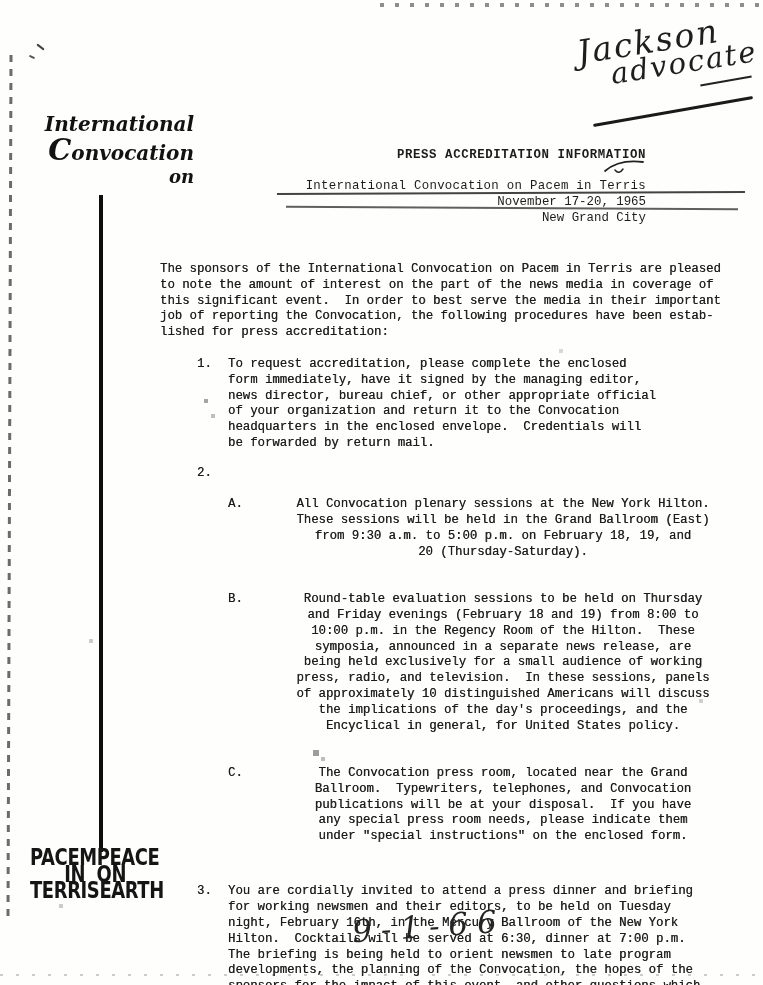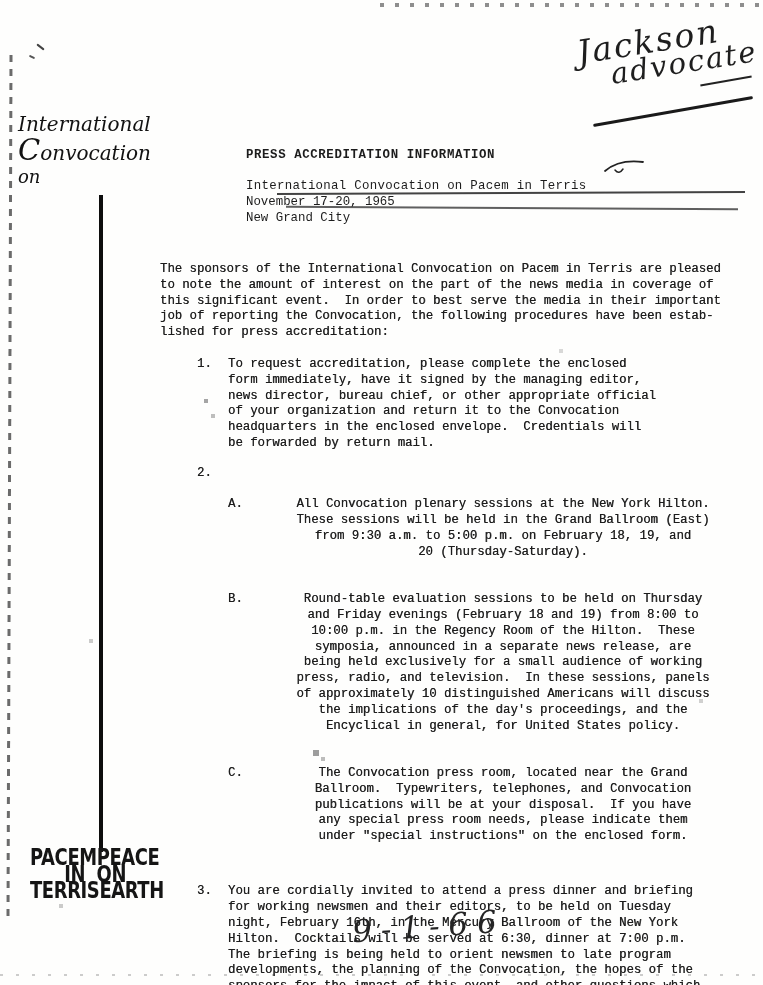--- a/index.html
+++ b/index.html
@@ -42,38 +42,38 @@
   .hw-top .l2 { font-size:29px; line-height:30px; margin-left:30px; margin-top:-6px; letter-spacing:2px; }
   .hw-underline-short { position:absolute; left:700px; top:80px; width:52px; height:2px;
     background:#222; transform:rotate(-10deg); }
   .hw-underline-long { position:absolute; left:592px; top:110px; width:162px; height:2.5px;
     background:#1a1a1a; transform:rotate(-10deg); border-radius:2px; }
   .hw-date { position:absolute; left:352px; top:908px; transform:rotate(-4deg);
     font-size:31px; letter-spacing:9px; color:#242424; }
 
   
   .letterhead {
-    position:absolute; left:18px; top:112px; width:176px; text-align:left;
-    font-family:"DejaVu Serif",serif; font-style:italic; font-weight:normal; color:#121212;
+    position:absolute; left:18px; top:112px; width:176px; text-align:right;
+    font-family:"DejaVu Serif",serif; font-style:italic; font-weight:bold; color:#121212;
   }
   .lh-line { font-size:20px; line-height:25px; }
   .lh-line2 { font-size:20px; line-height:26px; }
   .lh-line2::first-letter { font-size:29px; }
   .lh-line3 { font-size:18px; line-height:22px; }
   .vrule { position:absolute; left:99px; top:195px; width:3.5px; height:657px; background:#0d0d0d; }
   .logo {
     position:absolute; left:30px; top:849px; width:190px;
     font-family:"DejaVu Sans",sans-serif; font-weight:bold; color:#151515;
     font-size:23px; line-height:16.5px; letter-spacing:-.5px;
     transform:scaleX(.78); transform-origin:left top;
   }
   .logo .l2 { text-indent:44px; word-spacing:7px; }
 
   
-  .header { position:absolute; left:246px; top:147px; width:400px; text-align:left;
+  .header { position:absolute; left:246px; top:147px; width:400px; text-align:right;
     font-size:12.4px; line-height:16px; }
   .header .title { font-weight:bold; letter-spacing:.6px; margin-bottom:15px; }
   .header .event { letter-spacing:.3px; }
   .underline-a { position:absolute; left:277px; top:192px; width:468px; height:1.6px;
     background:#222; opacity:.85; transform:rotate(-.25deg); }
   .underline-b { position:absolute; left:286px; top:207px; width:452px; height:1.5px;
     background:#2a2a2a; opacity:.75; transform:rotate(.3deg); }
   .tick-svg { position:absolute; left:603px; top:156px; }
 
   

